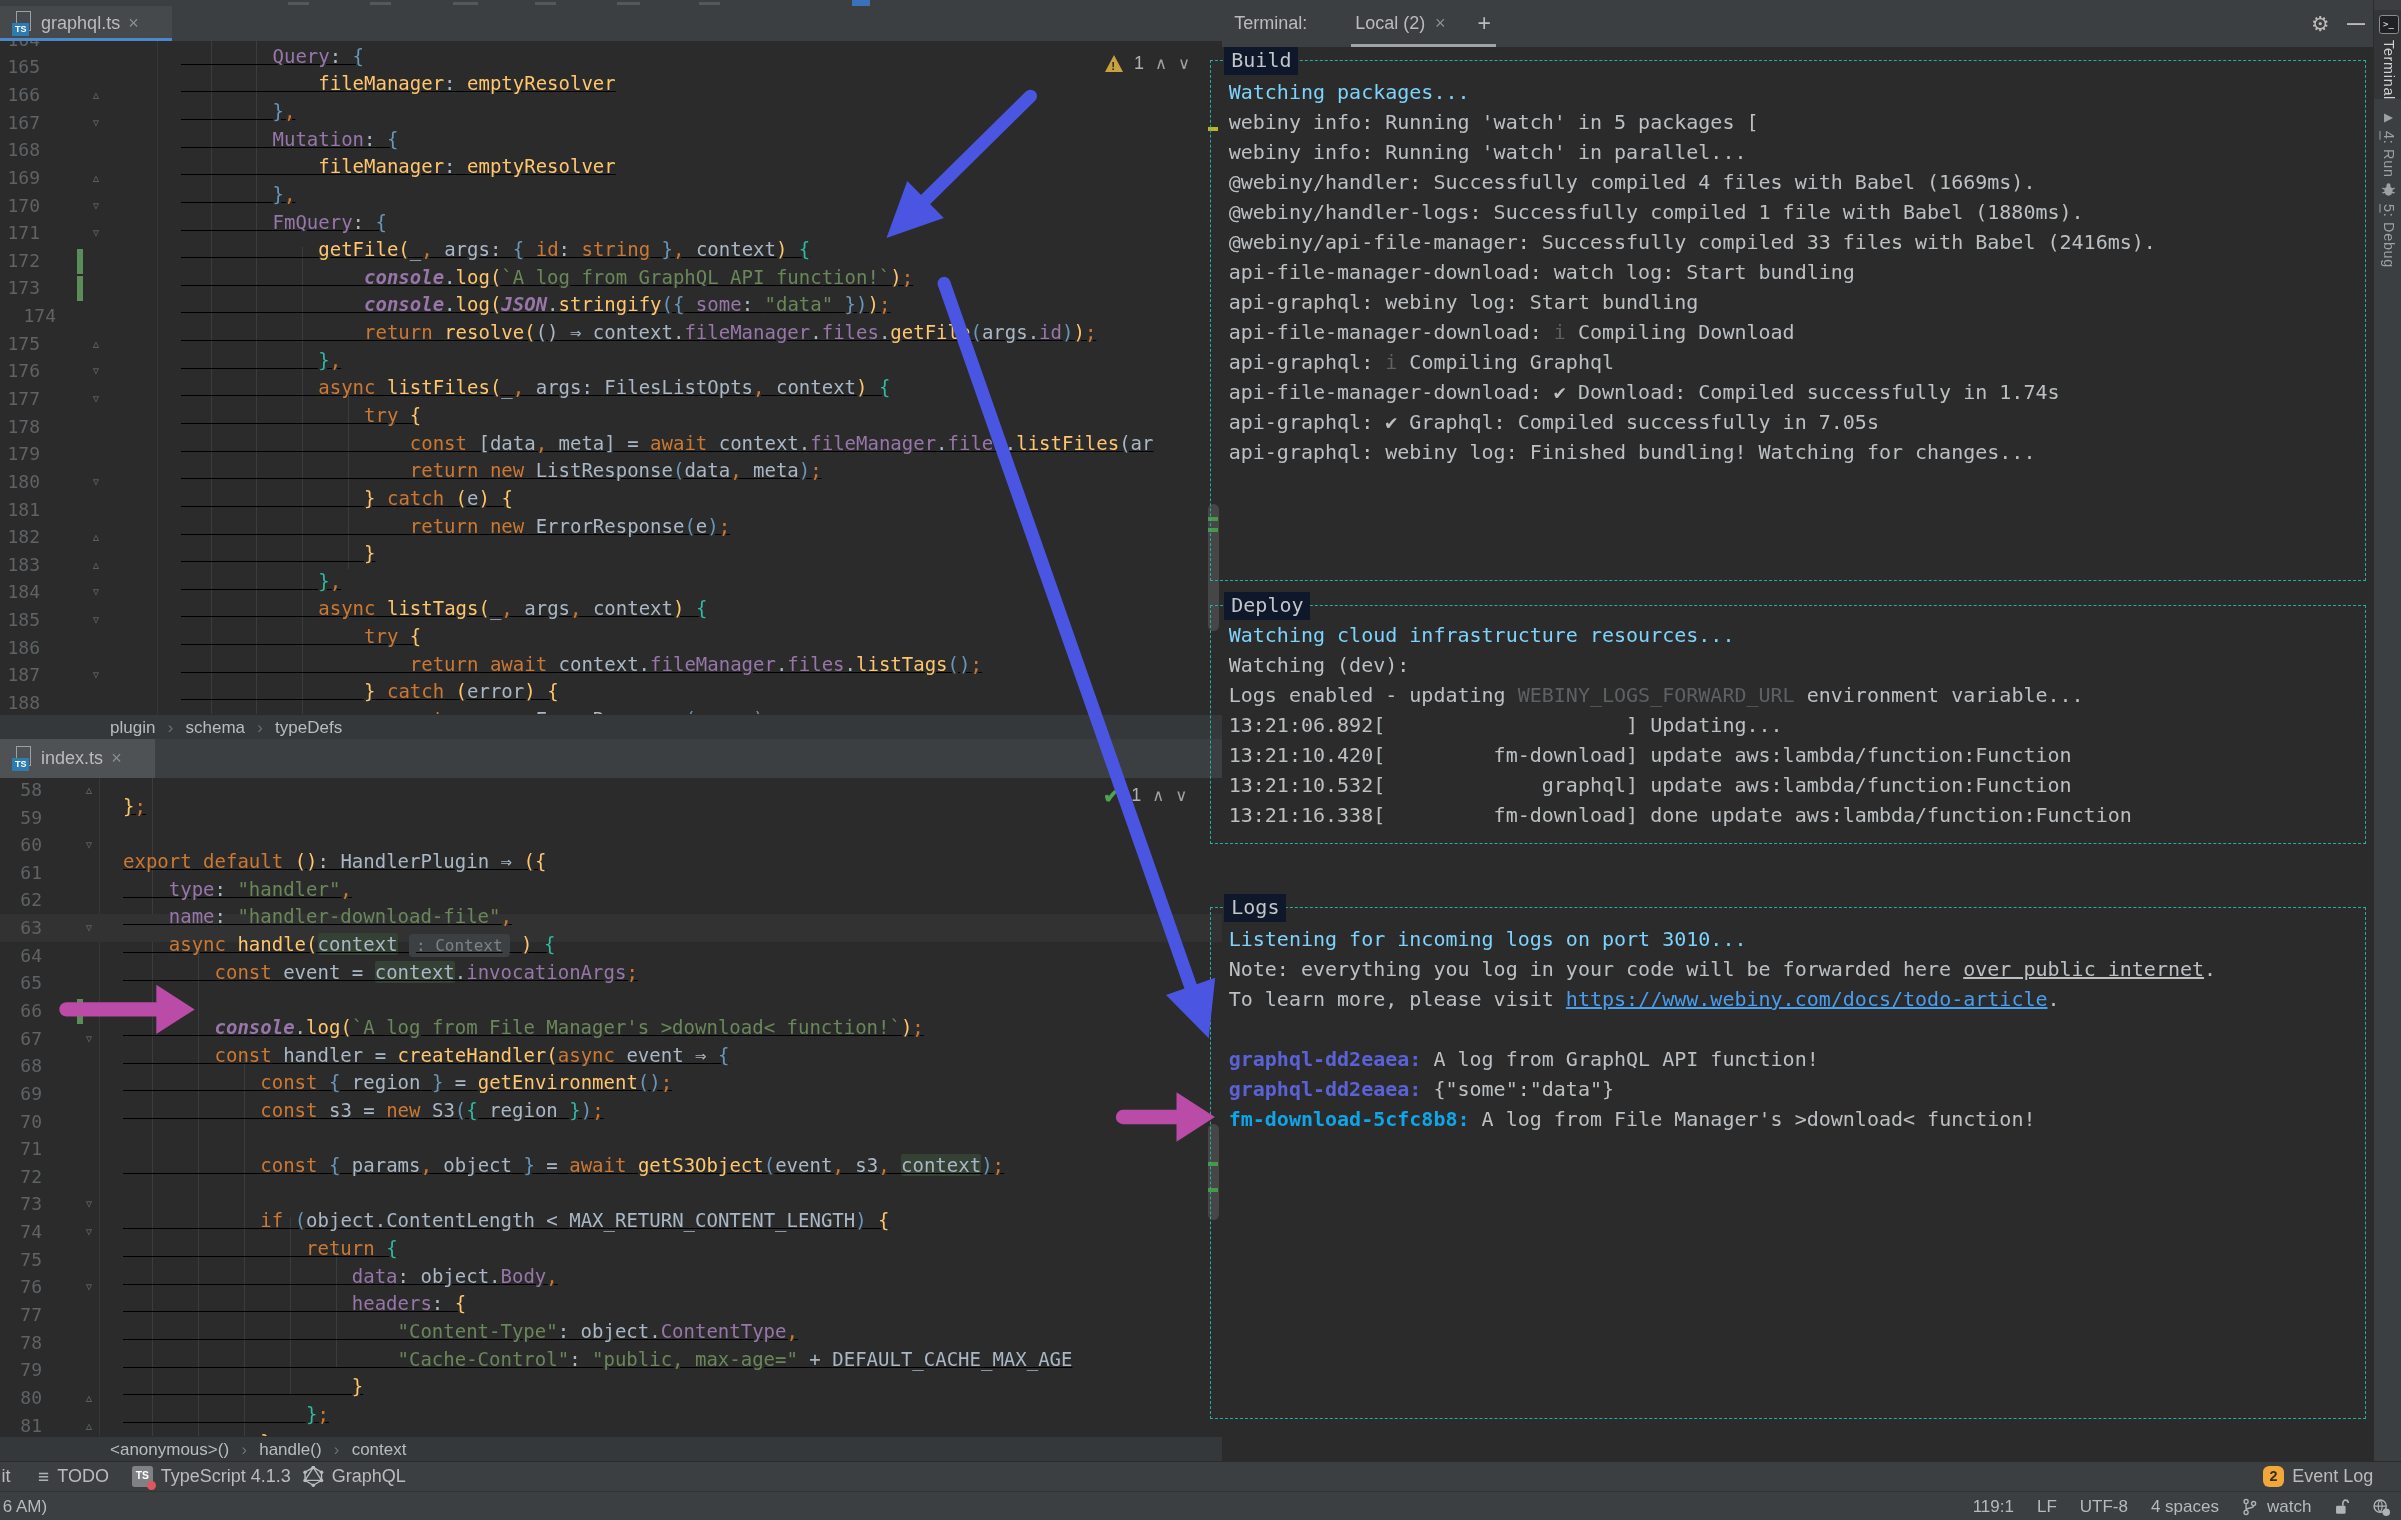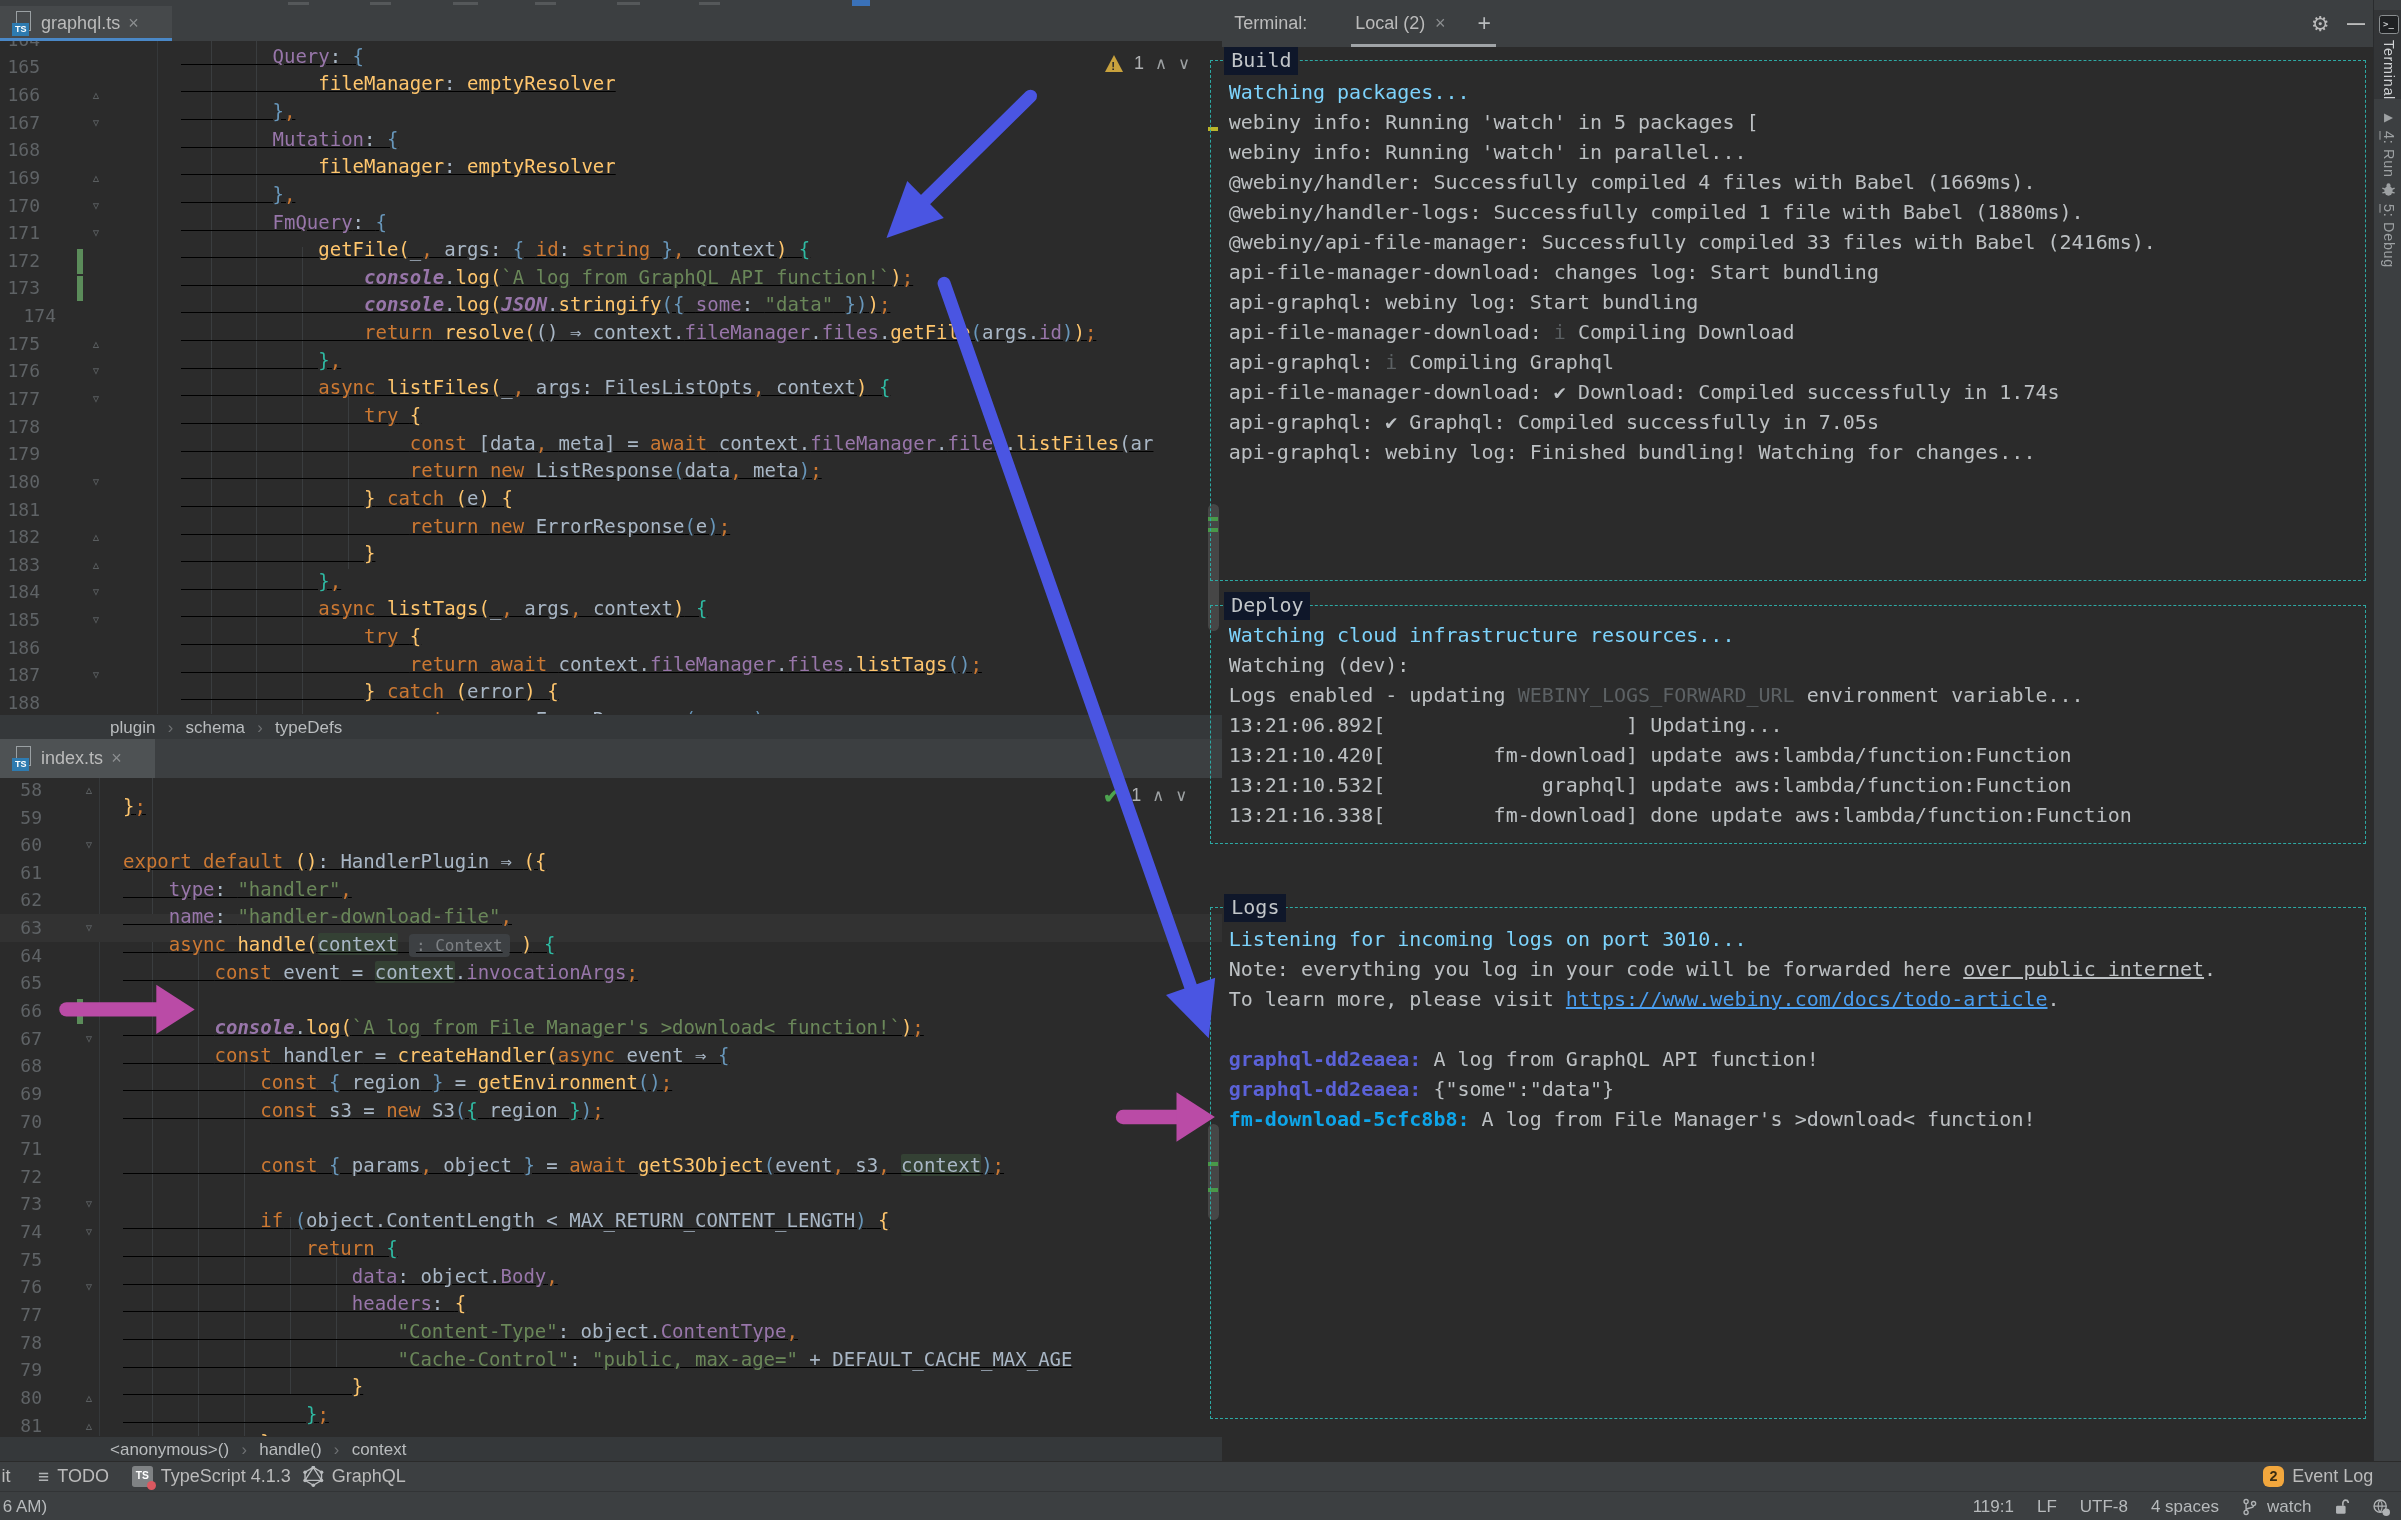--- a/index.html
+++ b/index.html
@@ -411,21 +411,21 @@
     <div id="term-body">
         <div class="tbox" style="left: -12.3px; top: 60px; width: 1154px; height: 519px; position: absolute;">
           <span class="tbox-label">Build</span>
           <div style="position: absolute; left: 18px; top: 16px; right: 5.5px; overflow: hidden;">
             <div class="tline"><span class="tl-y">Watching packages...</span></div>
             <div class="tline"><span class="tl-d">webiny info: Running 'watch' in 5 packages [</span></div>
             <div class="tline"><span class="tl-d">webiny info: Running 'watch' in parallel...</span></div>
             <div class="tline"><span class="tl-d">@webiny/handler: Successfully compiled 4 files with Babel (1669ms).</span></div>
             <div class="tline"><span class="tl-d">@webiny/handler-logs: Successfully compiled 1 file with Babel (1880ms).</span></div>
             <div class="tline"><span class="tl-d">@webiny/api-file-manager: Successfully compiled 33 files with Babel (2416ms).</span></div>
-            <div class="tline"><span class="tl-d">api-file-manager-download: changes log: Start bundling</span></div>
+            <div class="tline"><span class="tl-d">api-file-manager-download: watch log: Start bundling</span></div>
             <div class="tline"><span class="tl-d">api-graphql: webiny log: Start bundling</span></div>
             <div class="tline"><span class="tl-d">api-file-manager-download: </span><span class="tl-dim">i</span><span class="tl-d"> Compiling Download</span></div>
             <div class="tline"><span class="tl-d">api-graphql: </span><span class="tl-dim">i</span><span class="tl-d"> Compiling Graphql</span></div>
             <div class="tline"><span class="tl-d">api-file-manager-download: ✔ Download: Compiled successfully in 1.74s</span></div>
             <div class="tline"><span class="tl-d">api-graphql: ✔ Graphql: Compiled successfully in 7.05s</span></div>
             <div class="tline"><span class="tl-d">api-graphql: webiny log: Finished bundling! Watching for changes...</span></div>
           </div>
         </div>
         <div class="tbox" style="left: -12.3px; top: 605px; width: 1154px; height: 237px; position: absolute;">
           <span class="tbox-label">Deploy</span>

